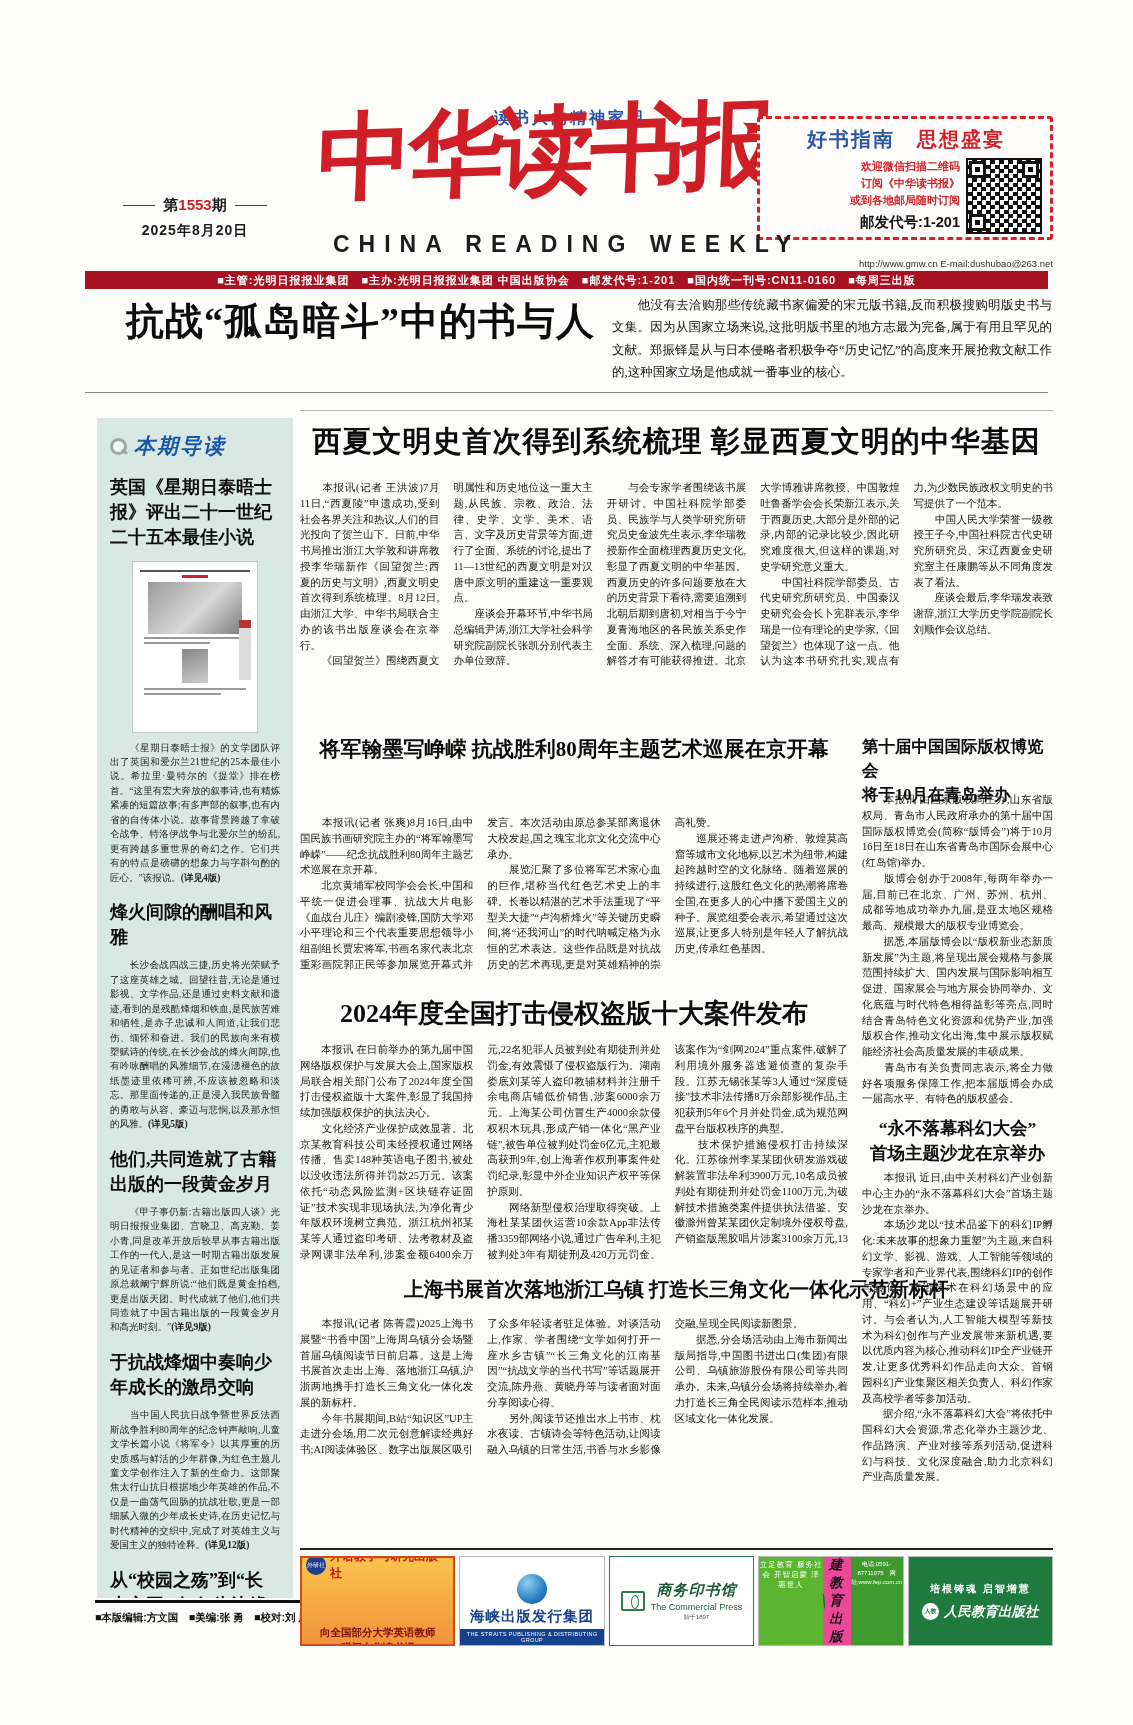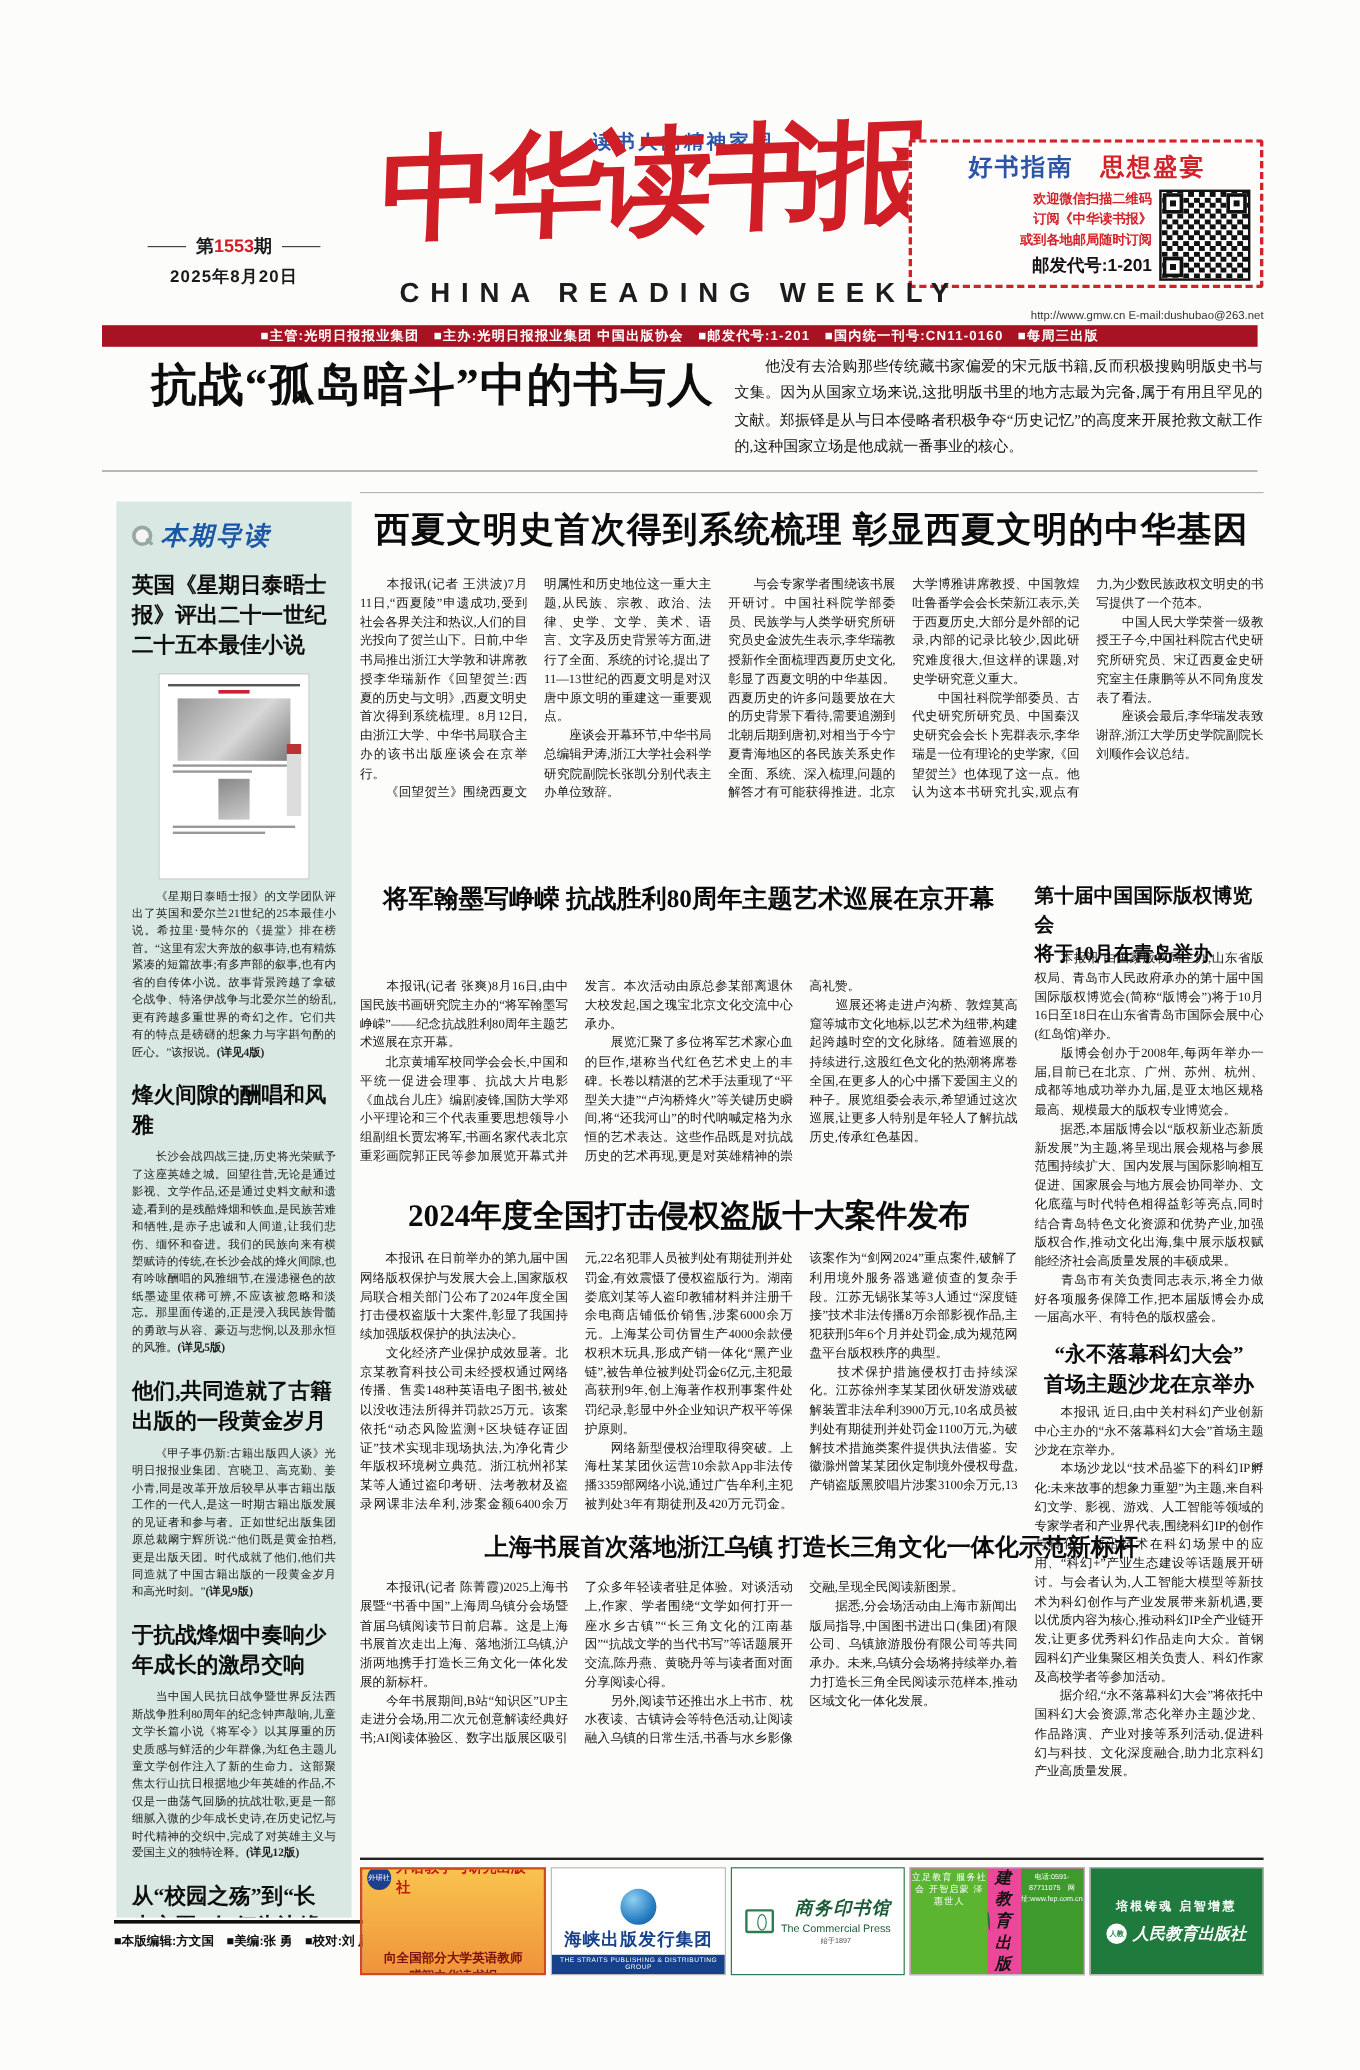--- a/index.html
+++ b/index.html
@@ -128,21 +128,21 @@
   .ad-straits .sphere { width:30px; height:30px; border-radius:50%;
     background:radial-gradient(circle at 35% 30%,#8ed0f0,#2a7fc4 60%,#114f8c); margin-bottom:3px; }
   .ad-straits .t { color:#16418c; font-weight:bold; font-size:14.5px; letter-spacing:1px; }
   .ad-straits .s { width:100%; background:#16418c; color:#fff; font-size:5.5px; text-align:center;
     padding:2px 0; margin-top:3px; letter-spacing:.4px; }
   .ad-cp { background:#fff; border:1px solid #2e7d4f; display:flex; align-items:center; justify-content:center; gap:6px; }
   .ad-cp .book { width:24px; height:20px; border:2px solid #2e7d4f; border-radius:2px; position:relative; }
   .ad-cp .book::after { content:""; position:absolute; left:8px; top:2px; width:6px; height:12px;
     border:1.5px solid #2e7d4f; border-radius:50%; }
   .ad-cp .cpt { text-align:center; }
-  .ad-cp .cn { color:#1d5c38; font-size:15px; font-weight:bold; font-style:italic; letter-spacing:1px;text-align:right; }
+  .ad-cp .cn { color:#1d5c38; font-size:15px; font-weight:bold; font-style:italic; letter-spacing:1px; }
   .ad-cp .en { color:#1d5c38; font-size:9px; margin-top:2px; }
   .ad-cp .since { color:#555; font-size:6px; margin-top:1px; }
   .ad-fj { background:#ec4899; display:flex; flex-direction:row; }
   .ad-fj .band { background:#5cb531; color:#fff; font-size:7.5px; text-align:center; padding:3px 0; letter-spacing:1px; }
   .ad-fj .mid { flex:1; display:flex; align-items:center; justify-content:center; gap:4px; }
   .ad-fj .leaf { width:10px; height:16px; background:#1d6e33; border-radius:0 100% 0 100%; }
   .ad-fj .t { font-size:13.5px; font-weight:bold; font-style:italic; color:#111; }
   .ad-fj .band2 { background:#3f9a2e; color:#fff; font-size:6px; text-align:center; padding:2.5px 0; }
   .ad-pep { background:#1f7a3d; display:flex; flex-direction:column; align-items:center; justify-content:center; gap:7px; }
   .ad-pep .slog { color:#fff; font-size:10px; font-weight:bold; letter-spacing:2px; }

